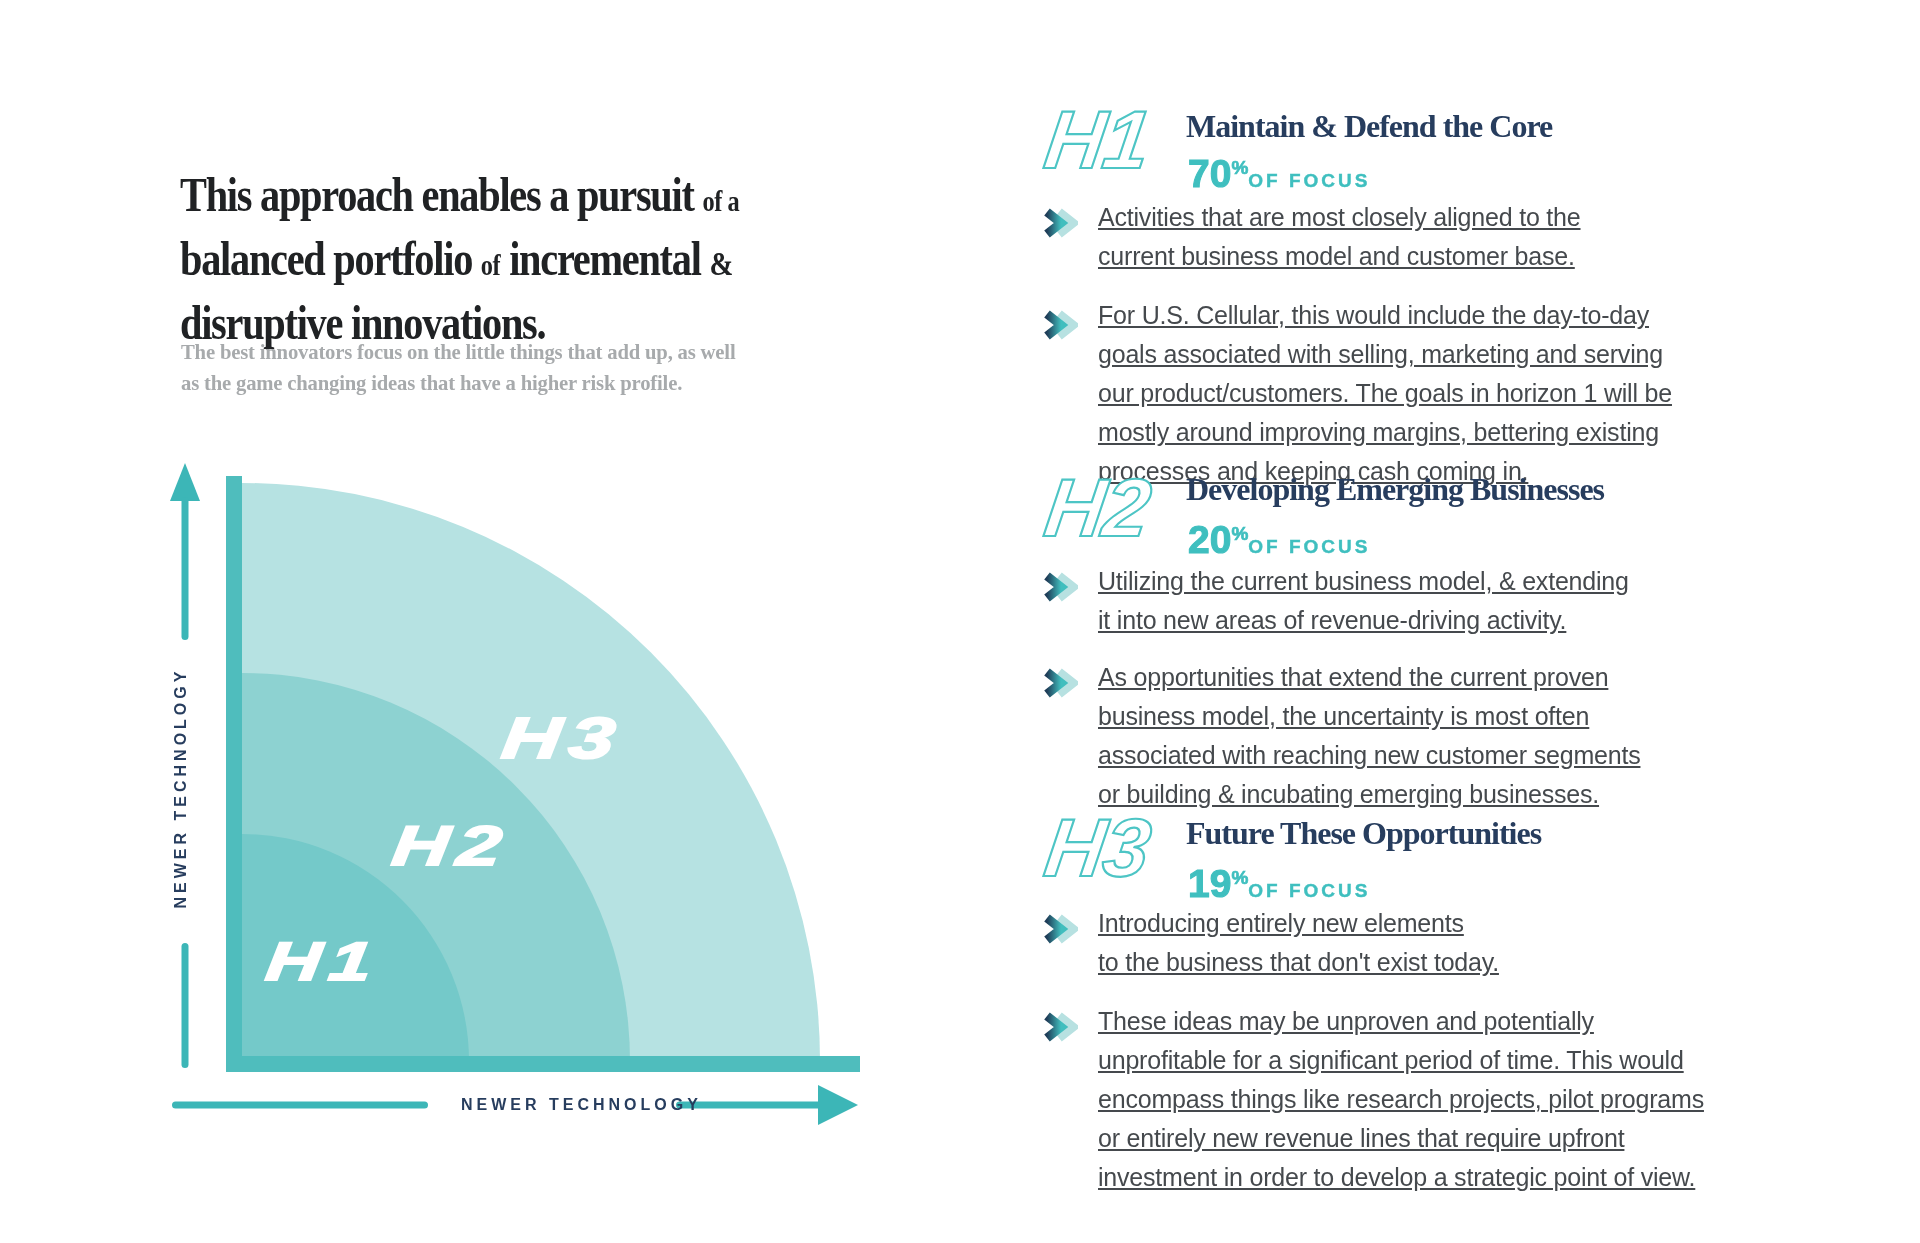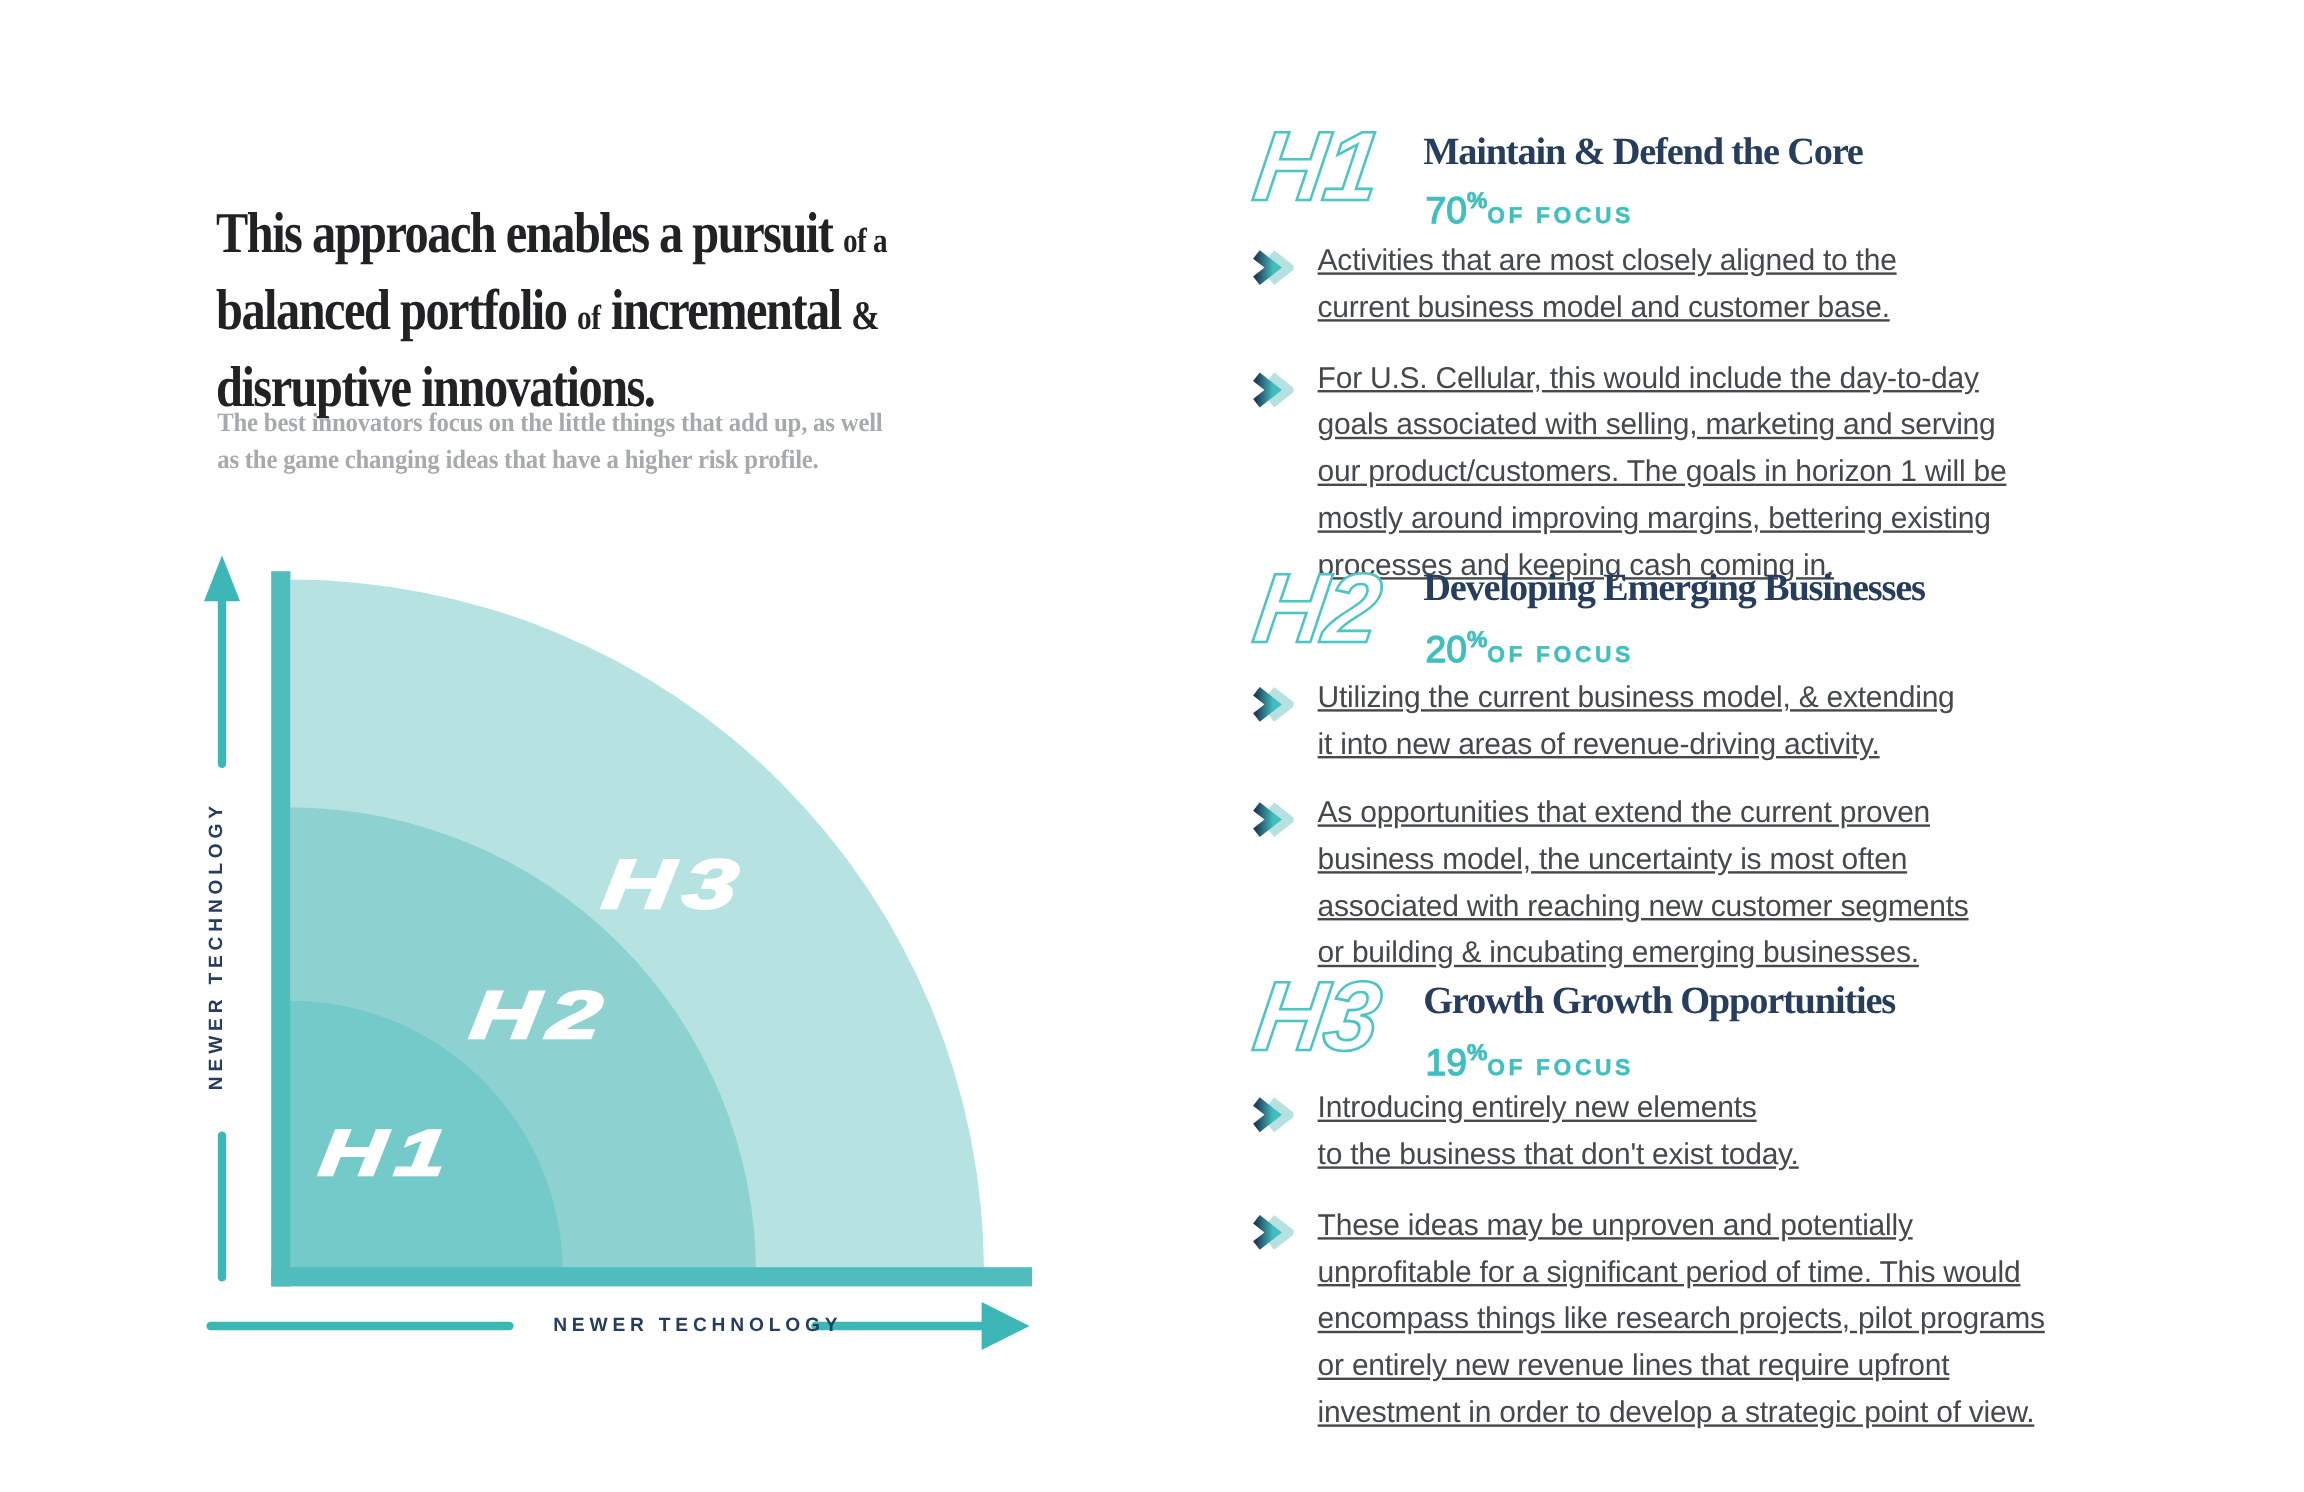--- a/index.html
+++ b/index.html
@@ -50,21 +50,21 @@
   .badge{
     left:1046px;font-weight:700;font-style:italic;font-size:82px;line-height:1;
     color:#ffffff;-webkit-text-stroke:2.2px #4dc5c5;letter-spacing:-1px;
     transform:skewX(-8deg);
   }
   .sec-title{
     left:1186px;font-family:"Liberation Serif",serif;font-weight:700;
     font-size:32px;line-height:40px;letter-spacing:-1px;color:#273d5e;white-space:nowrap;
   }
   .focus{left:1188px;color:#3fbfbf;white-space:nowrap;line-height:36px;}
-  .focus-num{font-size:31px;font-weight:400;text-align:center;-webkit-text-stroke:1.1px currentColor;}
+  .focus-num{font-size:39px;font-weight:700;text-align:center;-webkit-text-stroke:1.1px currentColor;}
   .focus-pct{font-size:19px;font-weight:700;vertical-align:13px;-webkit-text-stroke:0.7px currentColor;}
   .focus-label{font-size:19px;font-weight:700;letter-spacing:3px;-webkit-text-stroke:0.4px currentColor;}
   .bullet-text{
     left:1098px;width:640px;font-size:25px;line-height:39px;
     letter-spacing:-0.2px;color:#45494d;white-space:pre-line;text-decoration:underline;
   }
   .chev{left:1042px;width:36px;height:32px;}
 </style>
 </head>
 <body>
@@ -153,21 +153,21 @@
 <svg class="abs chev" style="top:667px" viewBox="0 0 36 32">
   <path d="M17 5 L31 16 L17 27" stroke="#b7e1e1" stroke-width="9" fill="none"></path>
   <path d="M5 5 L19 16 L5 27" stroke="url(#chevGrad)" stroke-width="9" fill="none"></path>
 </svg>
 <div class="abs bullet-text" style="top:658px">As opportunities that extend the current proven
 business model, the uncertainty is most often
 associated with reaching new customer segments
 or building &amp; incubating emerging businesses.</div>
 
 <div class="abs badge" style="top:807px">H3</div>
-<div class="abs sec-title" style="top:813px">Growth Growth Opportunities</div>
+<div class="abs sec-title" style="top:813px">Future These Opportunities</div>
 <div class="abs focus" style="top:860px">
   <span class="focus-num">19</span><span class="focus-pct">%</span><span class="focus-label">OF FOCUS</span>
 </div>
 <svg class="abs chev" style="top:913px" viewBox="0 0 36 32">
   <path d="M17 5 L31 16 L17 27" stroke="#b7e1e1" stroke-width="9" fill="none"></path>
   <path d="M5 5 L19 16 L5 27" stroke="url(#chevGrad)" stroke-width="9" fill="none"></path>
 </svg>
 <div class="abs bullet-text" style="top:904px">Introducing entirely new elements
 to the business that don't exist today.</div>
 <svg class="abs chev" style="top:1011px" viewBox="0 0 36 32">

